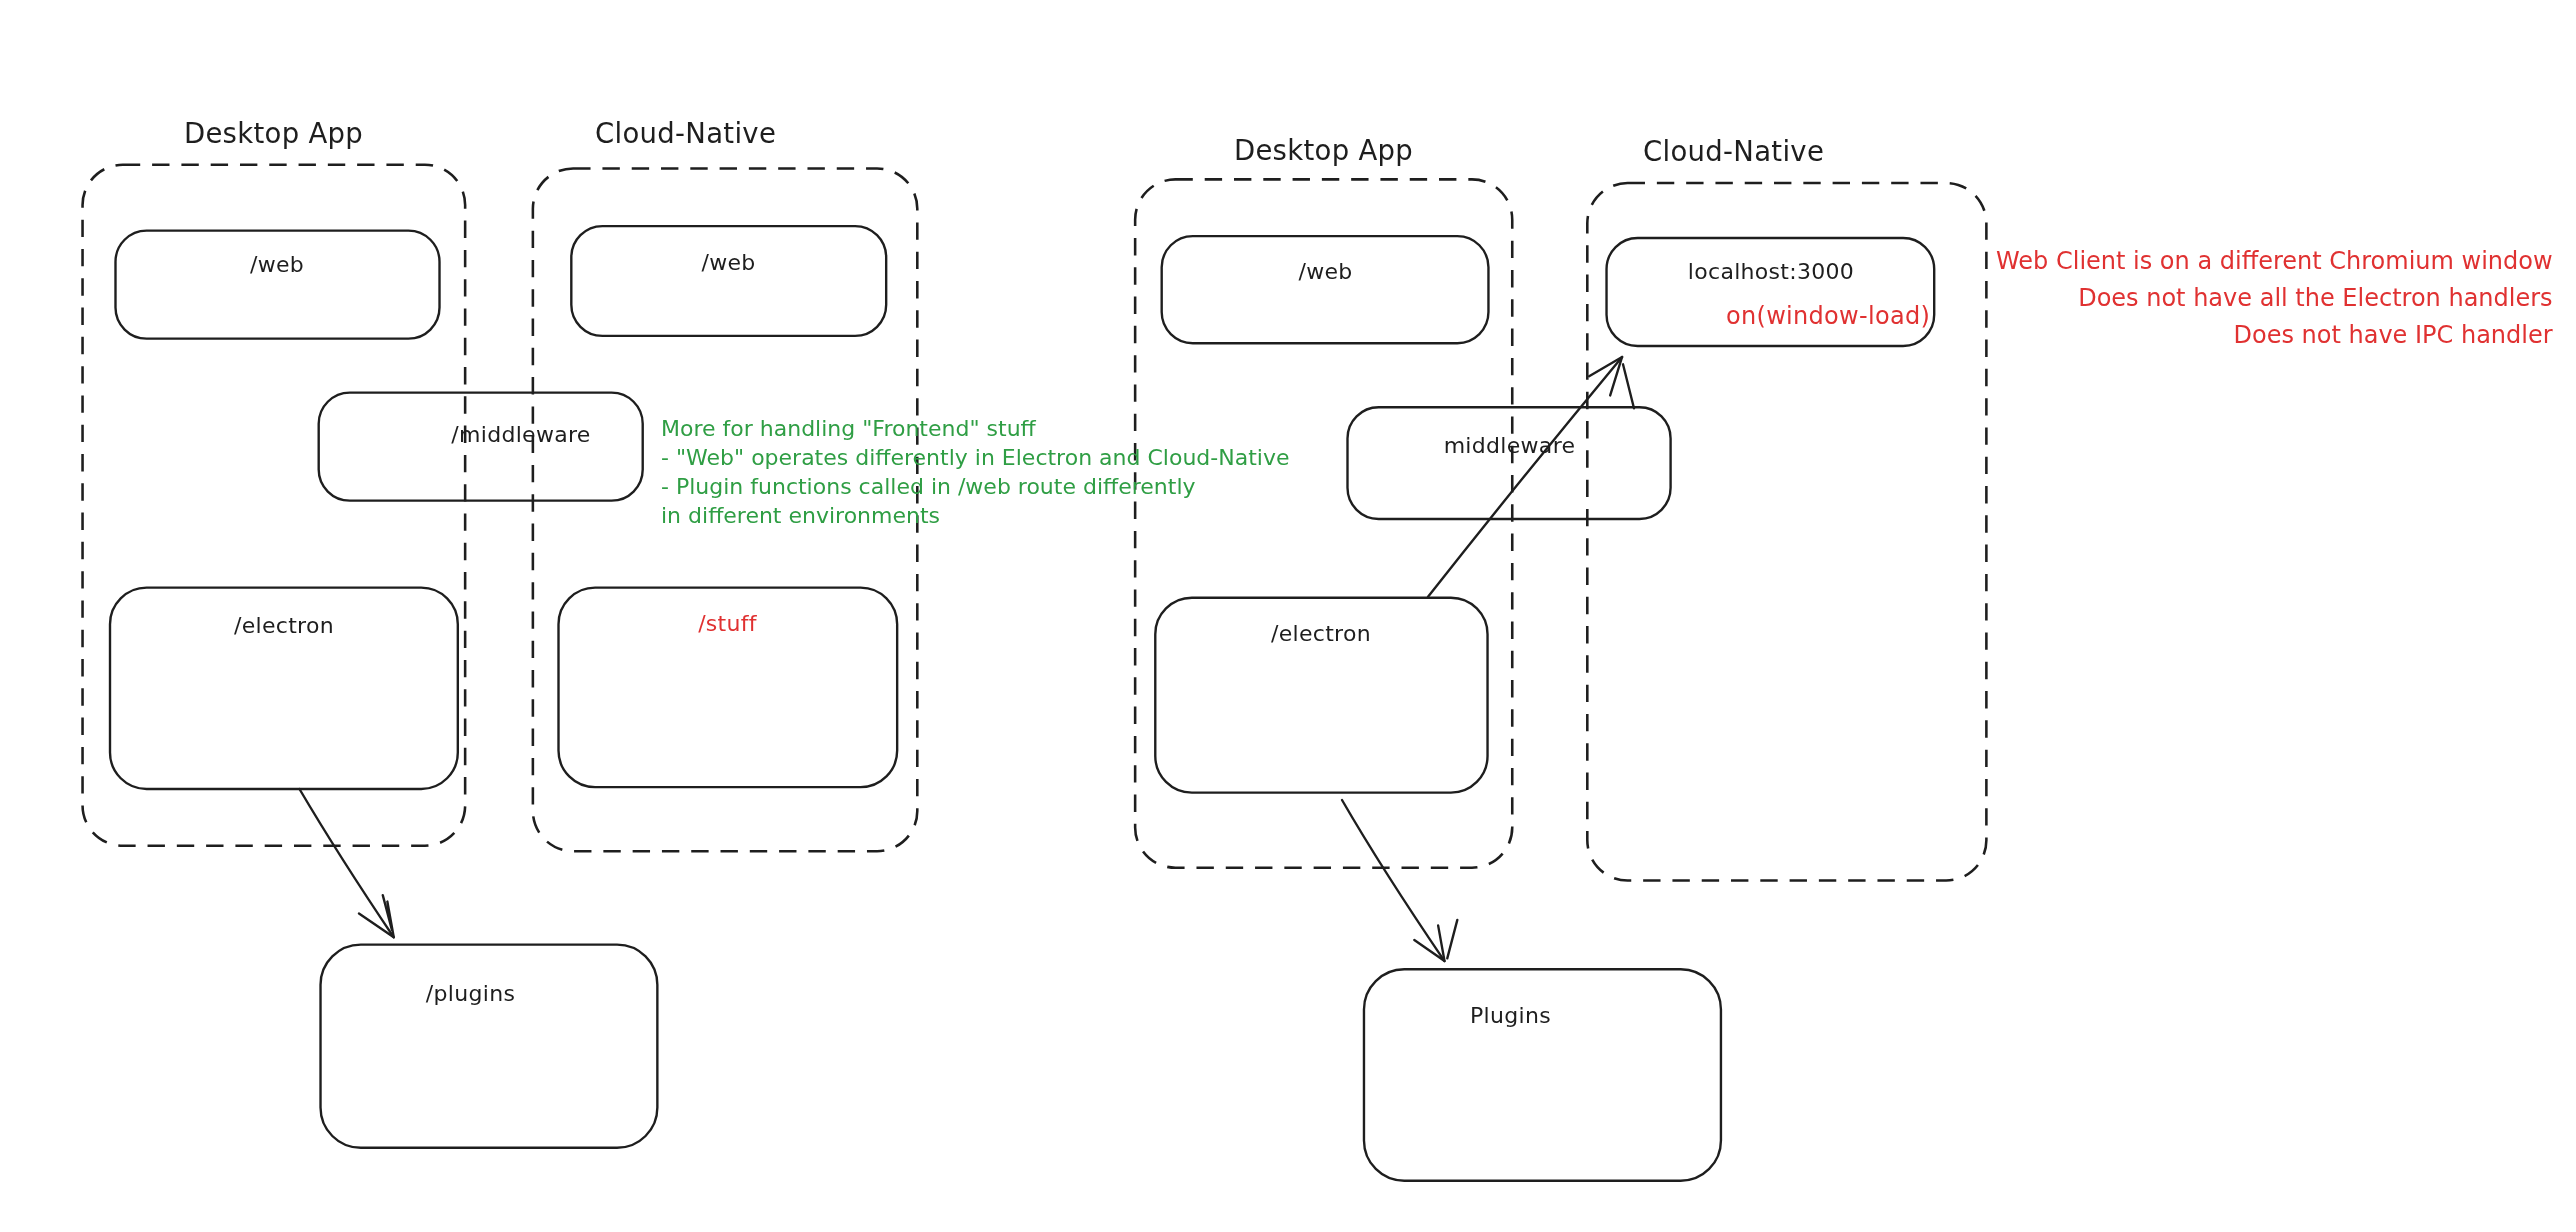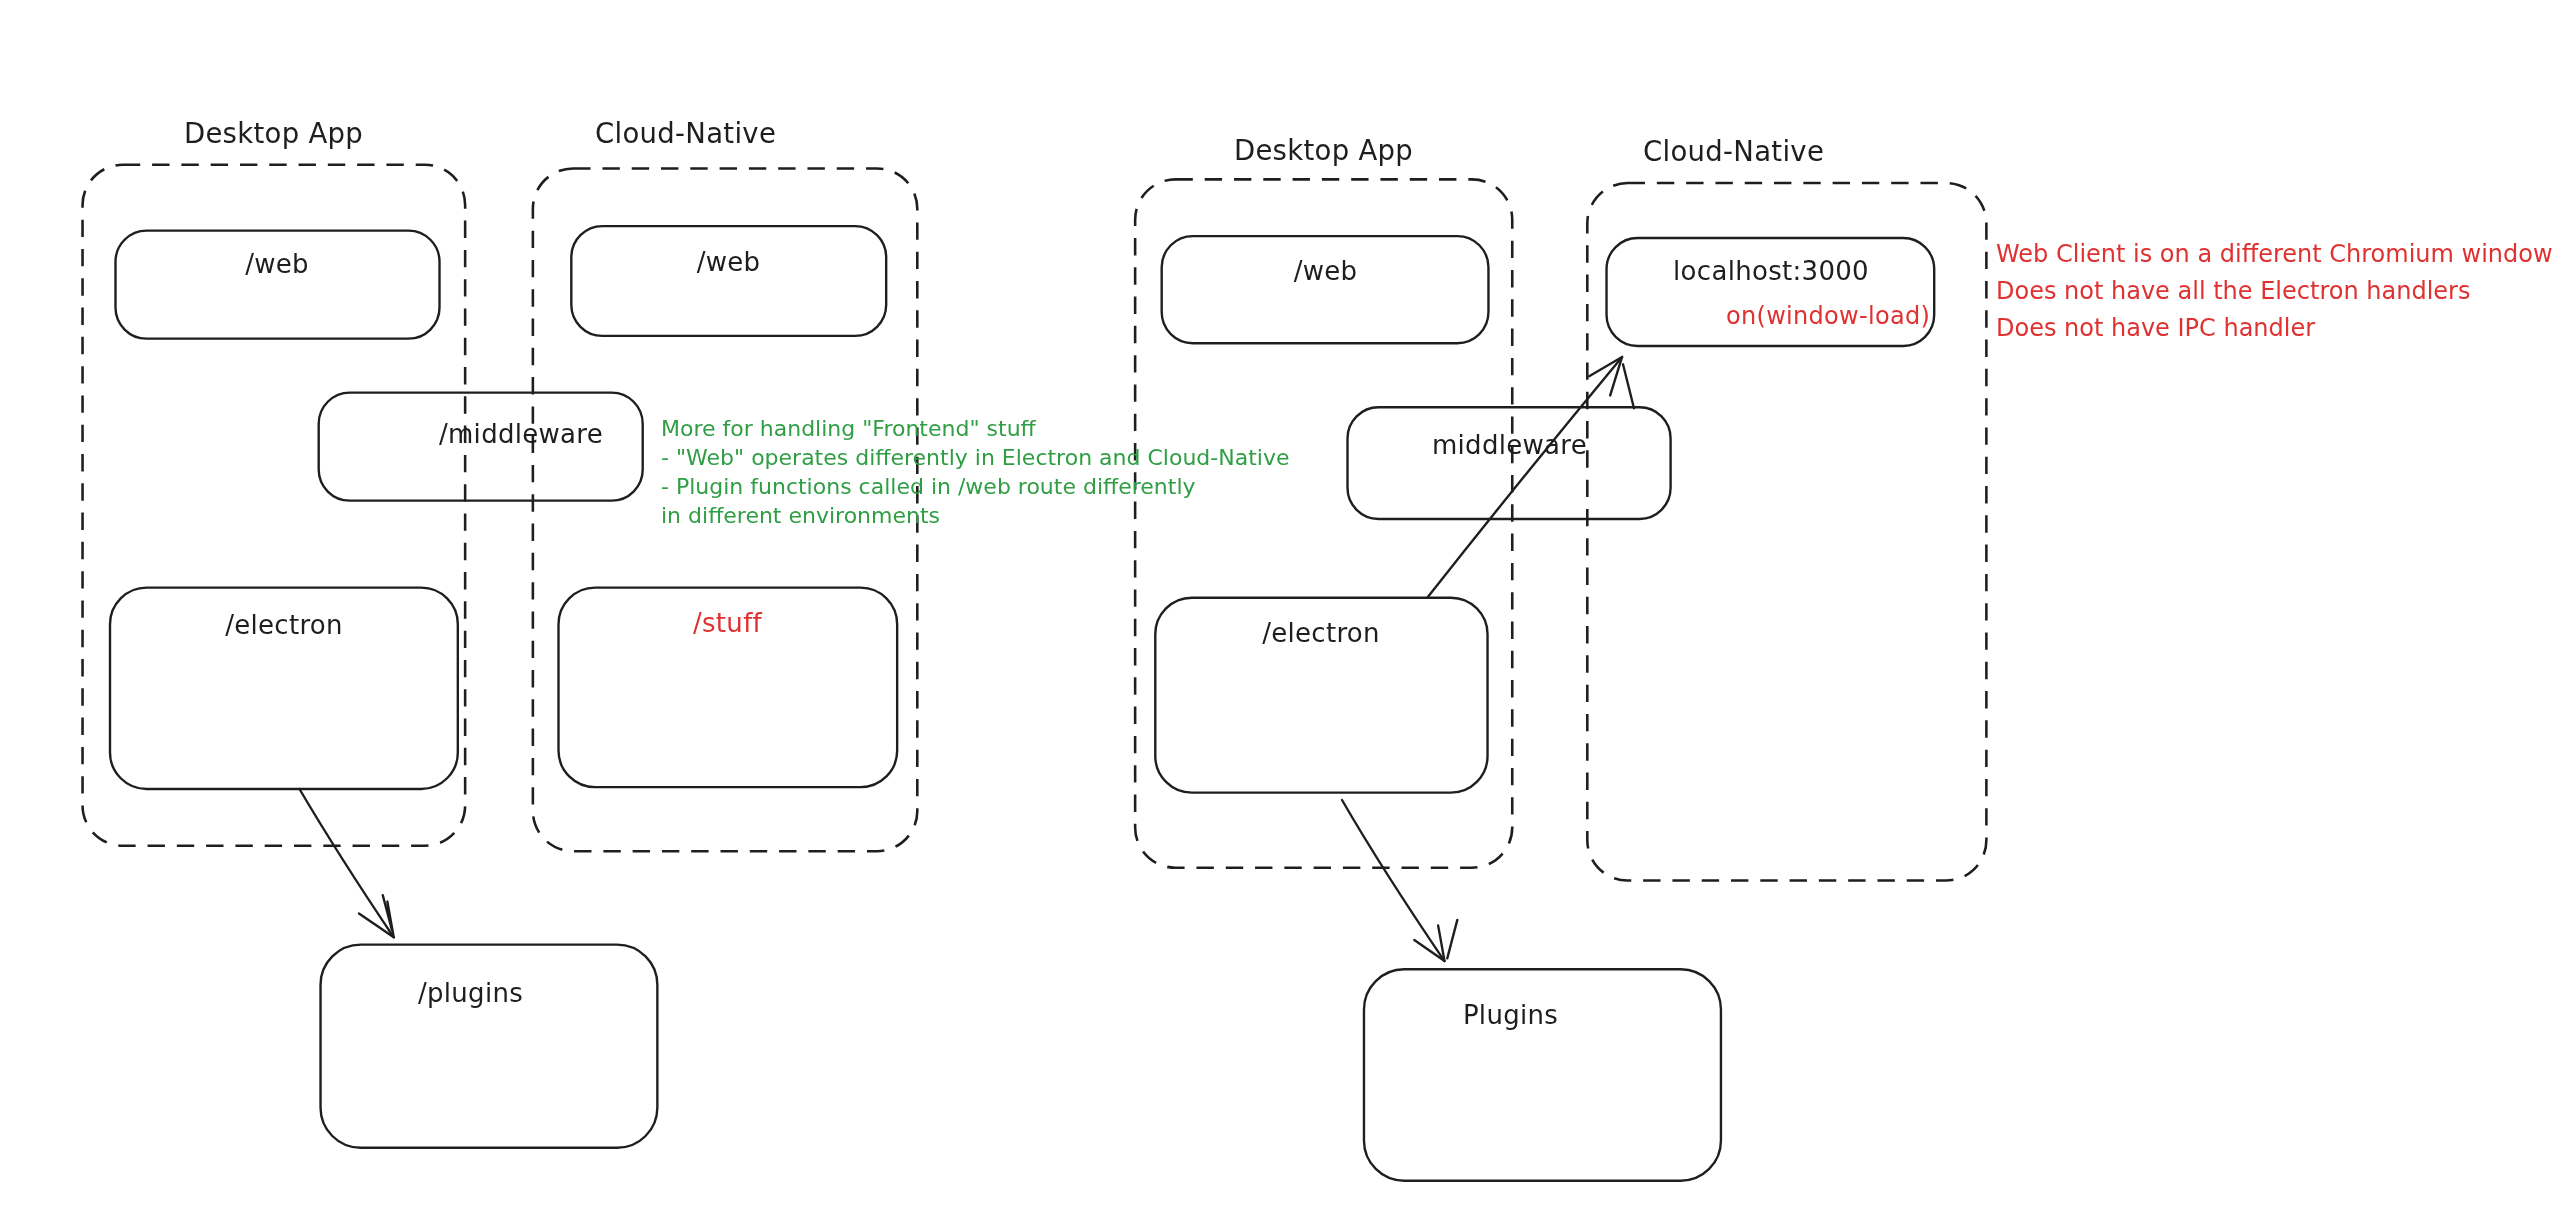--- a/index.html
+++ b/index.html
@@ -27,21 +27,21 @@
     position: absolute;
     white-space: nowrap;
     letter-spacing: 0.3px;
   }
   .title {
     font-size: 27.5px;
     line-height: 33px;
     text-align: center;
   }
   .shape-label {
-    font-size: 26px;
+    font-size: 22px;
     line-height: 31px;
     text-align: center;
   }
   .note-line {
     white-space: nowrap;
   }
   .note-green {
     position: absolute;
     font-size: 22px;
     line-height: 29px;
@@ -134,20 +134,20 @@
   <div class="txt title" style="left:1135px; top:134px; width:377px;">Desktop App</div>
   <div class="txt title" style="left:1643px; top:135px;">Cloud-Native</div>
 
   <div class="txt shape-label" style="left:1162px; top:256px; width:327px;">/web</div>
   <div class="txt shape-label" style="left:1607px; top:256px; width:328px;">localhost:3000</div>
   <div class="sub-label red-text txt" style="left:1726px; top:302px;">on(window-load)</div>
   <div class="txt shape-label" style="left:1348px; top:430px; width:323px;">middleware</div>
   <div class="txt shape-label" style="left:1155px; top:618px; width:332px;">/electron</div>
   <div class="txt shape-label" style="left:1364px; top:1000px; width:293px;">Plugins</div>
 
-  <div class="note-red" style="left:1996px; top:236px;">
+  <div class="note-red" style="left:1996px; top:243px;text-align:right;">
     <div class="note-line">Web Client is on a different Chromium window</div>
     <div class="note-line">Does not have all the Electron handlers</div>
     <div class="note-line">Does not have IPC handler</div>
   </div>
 
 </div>
 
 
 </body></html>

